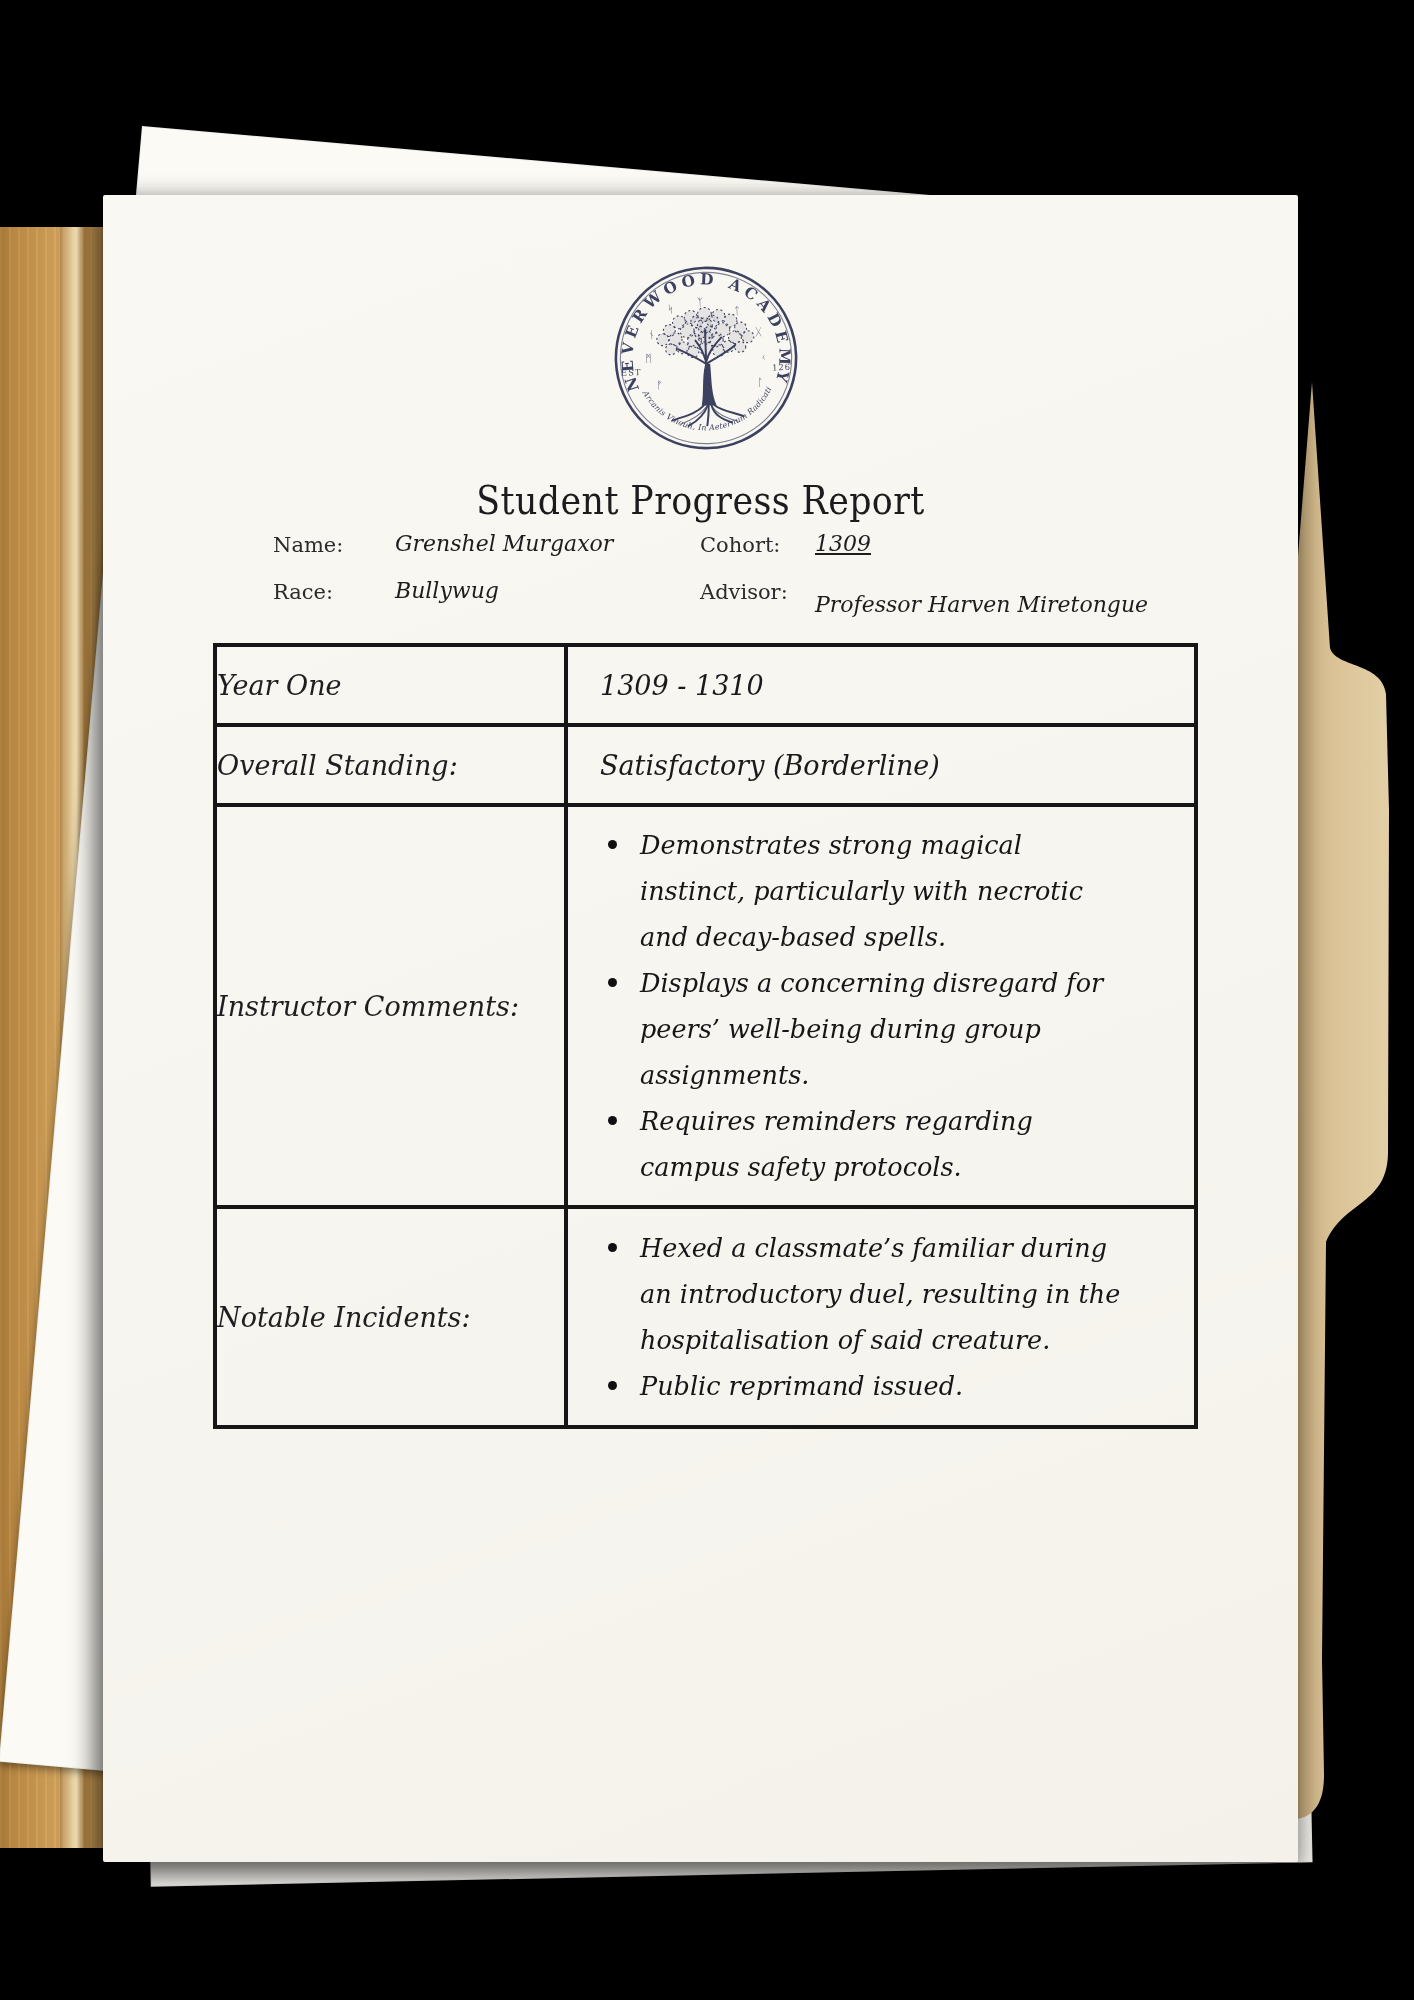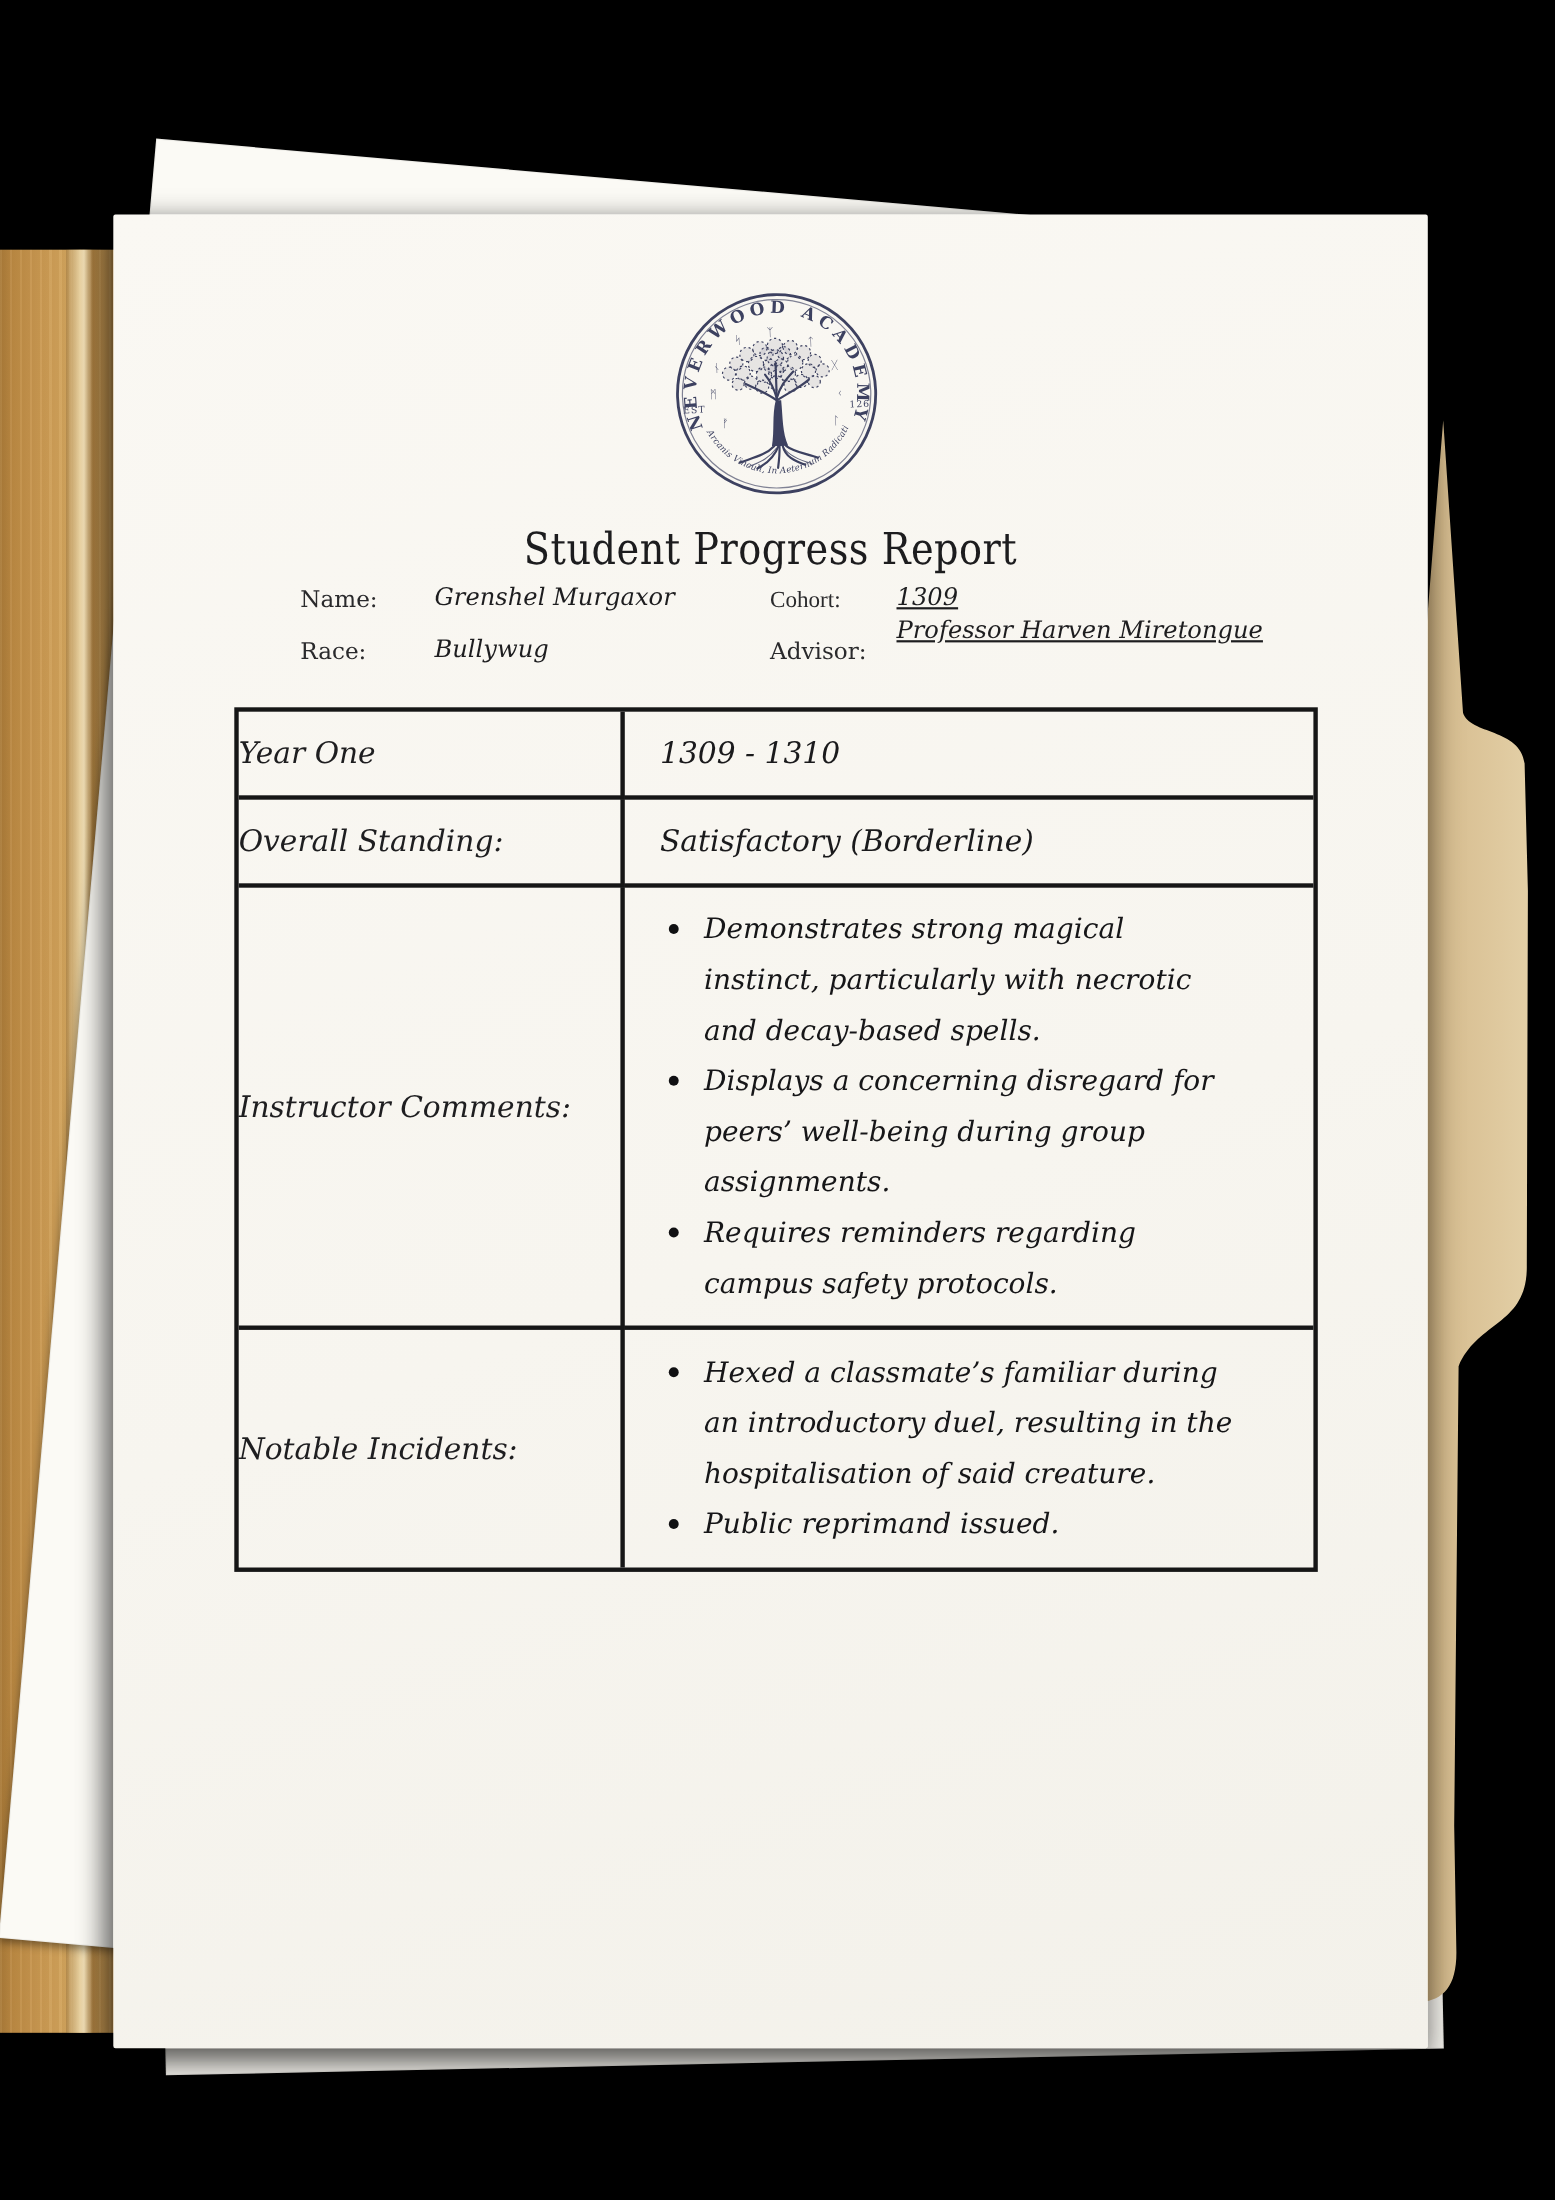--- a/index.html
+++ b/index.html
@@ -187,26 +187,26 @@
           <path d="M98,150 C92,158 84,162 72,166"></path>
           <path d="M105,150 C110,158 120,162 130,165"></path>
         </g>
       </g>
     </svg>
 
     <div class="doc-title">Student Progress Report</div>
 
     <span class="field" style="left:170px; top:338px;">Name:</span>
     <span class="field value" style="left:292px; top:336px;">Grenshel Murgaxor</span>
-    <span class="field" style="left:597px; top:338px;font-family:Liberation Serif, serif;">Cohort:</span>
+    <span class="field" style="left:597px; top:338px;">Cohort:</span>
     <span class="field value" style="left:712px; top:336px;text-decoration:underline;">1309</span>
     <span class="field" style="left:170px; top:385px;">Race:</span>
     <span class="field value" style="left:292px; top:383px;">Bullywug</span>
     <span class="field" style="left:597px; top:385px;">Advisor:</span>
-    <span class="field value" style="left:712px; top:366px;text-decoration:underline;">Professor Harven Miretongue</span>
+    <span class="field value" style="left:712px; top:397px;">Professor Harven Miretongue</span>
 
     <div class="ptable">
       <div class="cell c-left rb">
         <span class="cell-label">Year One</span>
       </div>
       <div class="cell rb">
         <span class="cell-value">1309 - 1310</span>
       </div>
 
       <div class="cell c-left rb">

